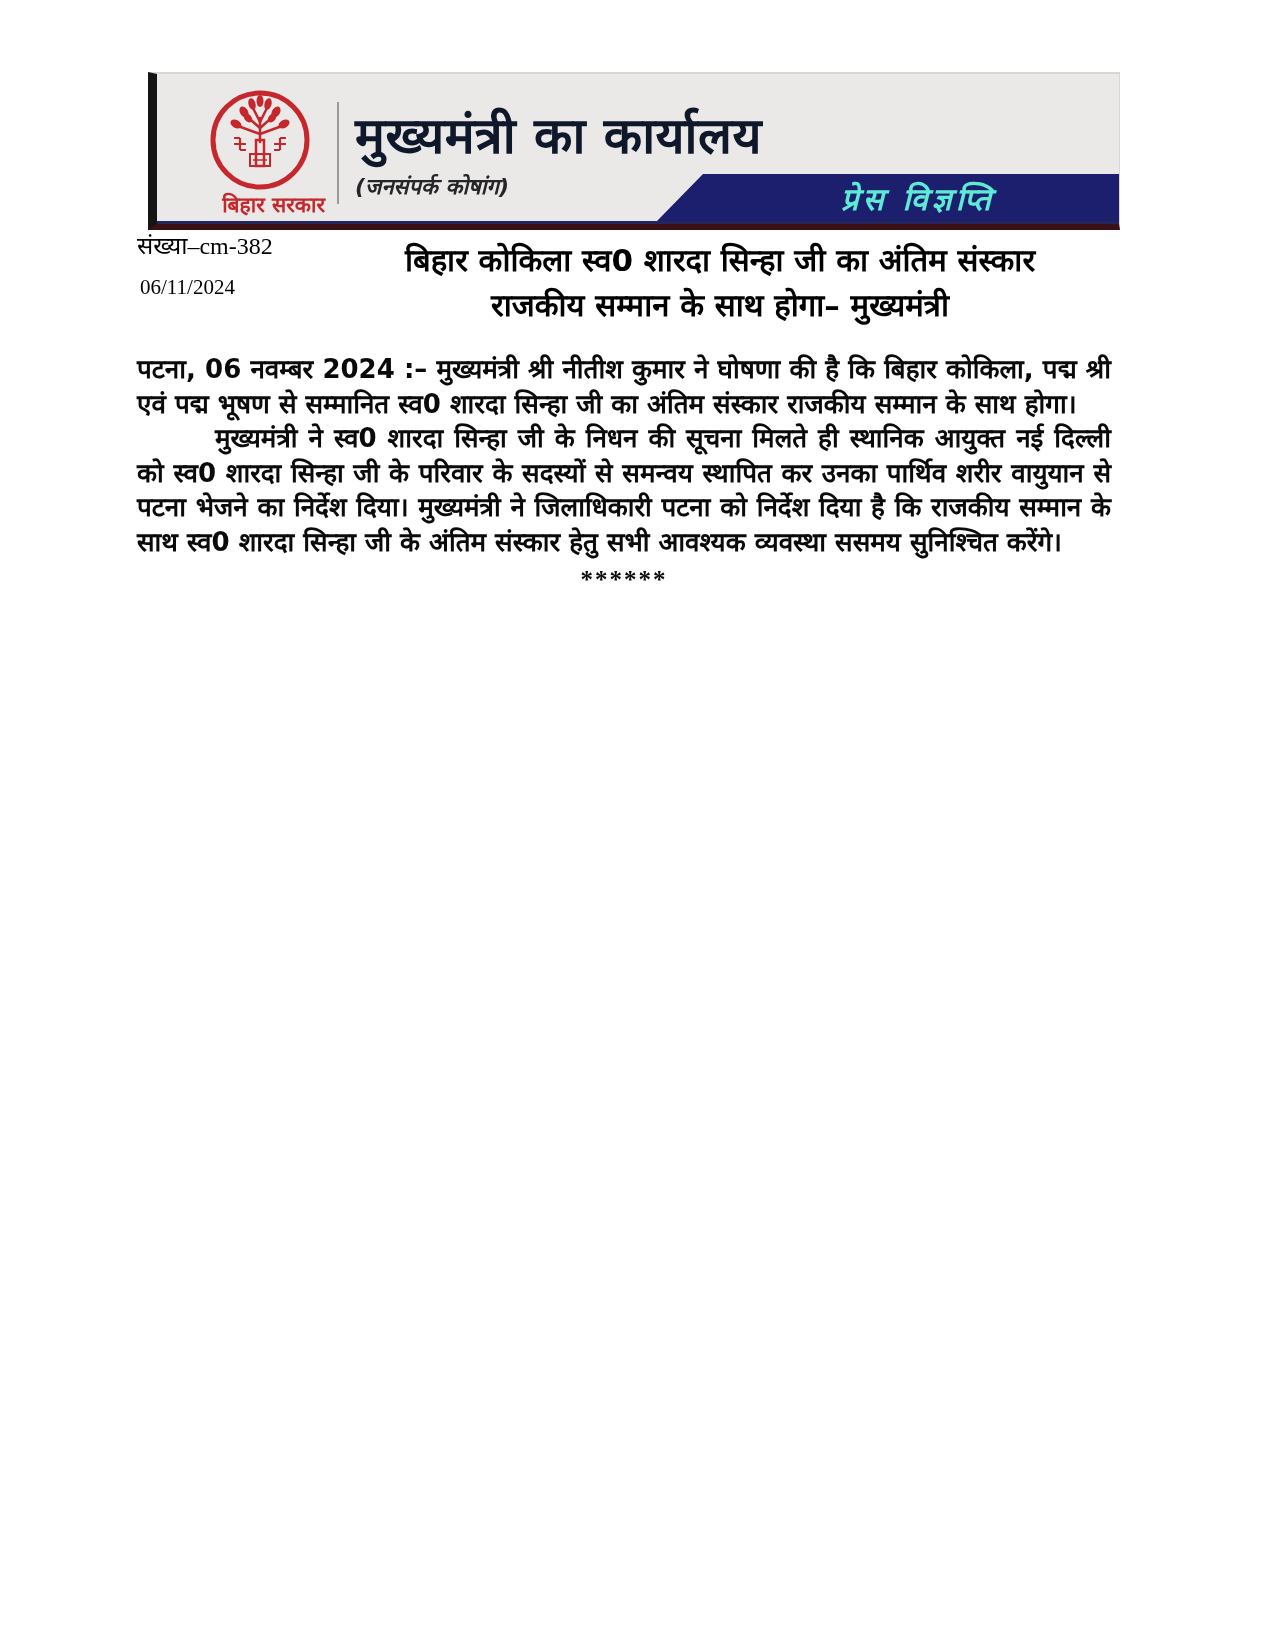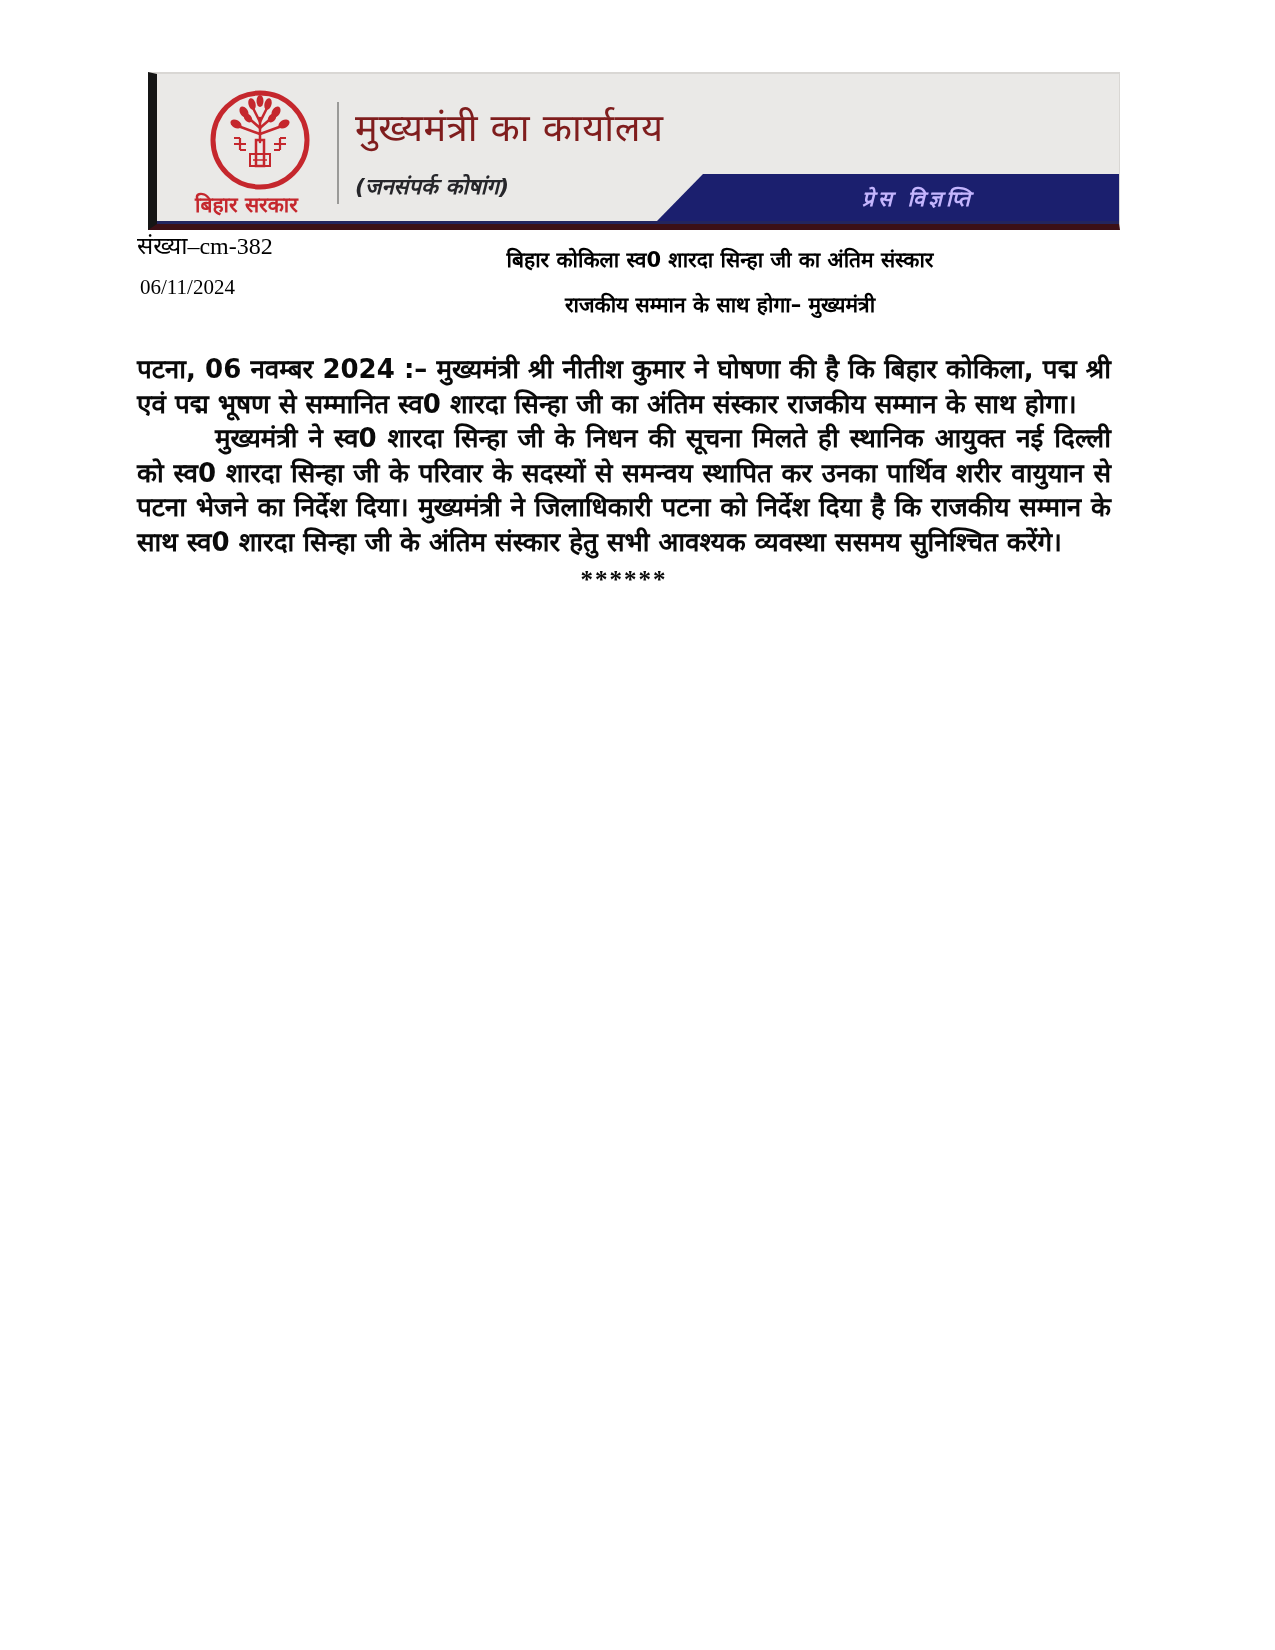--- a/index.html
+++ b/index.html
@@ -15,48 +15,48 @@
   
   .header-box{
     position:absolute;left:148px;top:72px;width:962px;height:150px;
     background:#eae9e7;
     border-left:9px solid #151515;
     border-top:2px solid #d9d7d4;
     border-right:1px solid #d9d7d4;
     border-bottom:6px solid #3c1016;
     box-shadow:inset 0 -3px 0 #23255e;
   }
-  .logo-wrap{position:absolute;left:38px;top:14px;width:130px;text-align:left;}
+  .logo-wrap{position:absolute;left:38px;top:14px;width:130px;text-align:right;}
   .logo-svg{display:block;margin:0 auto;}
   .logo-label{
     margin-top:2px;color:#c5272d;font-weight:bold;font-size:21px;line-height:22px;
   }
   .header-divider{
     position:absolute;left:180px;top:28px;width:2px;height:102px;background:#9a9a98;
   }
   .office-title{
     position:absolute;left:198px;top:26px;
-    color:#7f1d1d;font-size:38px;font-weight:normal;letter-spacing:0.5px;
+    color:#0f172a;font-size:50px;font-weight:bold;letter-spacing:0.5px;
     white-space:nowrap;
   }
   .office-subtitle{
     position:absolute;left:198px;top:96px;
     color:#26262a;font-size:22px;font-weight:bold;
     white-space:nowrap;
     font-style:italic;
   }
   .press-banner{
     position:absolute;right:0;bottom:3px;width:462px;height:47px;
     background:#1b1f6e;
     -webkit-clip-path:polygon(46px 0,100% 0,100% 100%,0 100%);
     clip-path:polygon(46px 0,100% 0,100% 100%,0 100%);
     display:flex;align-items:center;justify-content:center;
   }
   .press-banner-label{
-    color:#c4b5fd;font-size:21px;font-weight:bold;font-style:italic;
+    color:#5eead4;font-size:31px;font-weight:bold;font-style:italic;
     letter-spacing:4px;padding-left:60px;white-space:nowrap;
   }
 
   
   .meta-number{
     position:absolute;left:137px;top:228px;
     font-size:24px;color:#000;
     font-family:"Liberation Serif","DejaVu Serif",serif;
     white-space:nowrap;
   }
@@ -64,21 +64,21 @@
     position:absolute;left:140px;top:275px;
     font-size:21px;color:#000;
     font-family:"Liberation Serif","DejaVu Serif",serif;
     white-space:nowrap;
   }
 
   
   .headline{
     position:absolute;left:335px;top:238px;width:770px;
     text-align:center;color:#000;
-    font-size:21px;font-weight:bold;line-height:45px;
+    font-size:31px;font-weight:bold;line-height:45px;
   }
 
   
   .body-text{
     position:absolute;left:137px;top:352px;width:974px;
     font-size:26px;line-height:34.6px;font-weight:bold;color:#0a0a0a;
     text-align:justify;
   }
   .body-text p{margin:0;}
   .body-text p.indent{text-indent:78px;}

